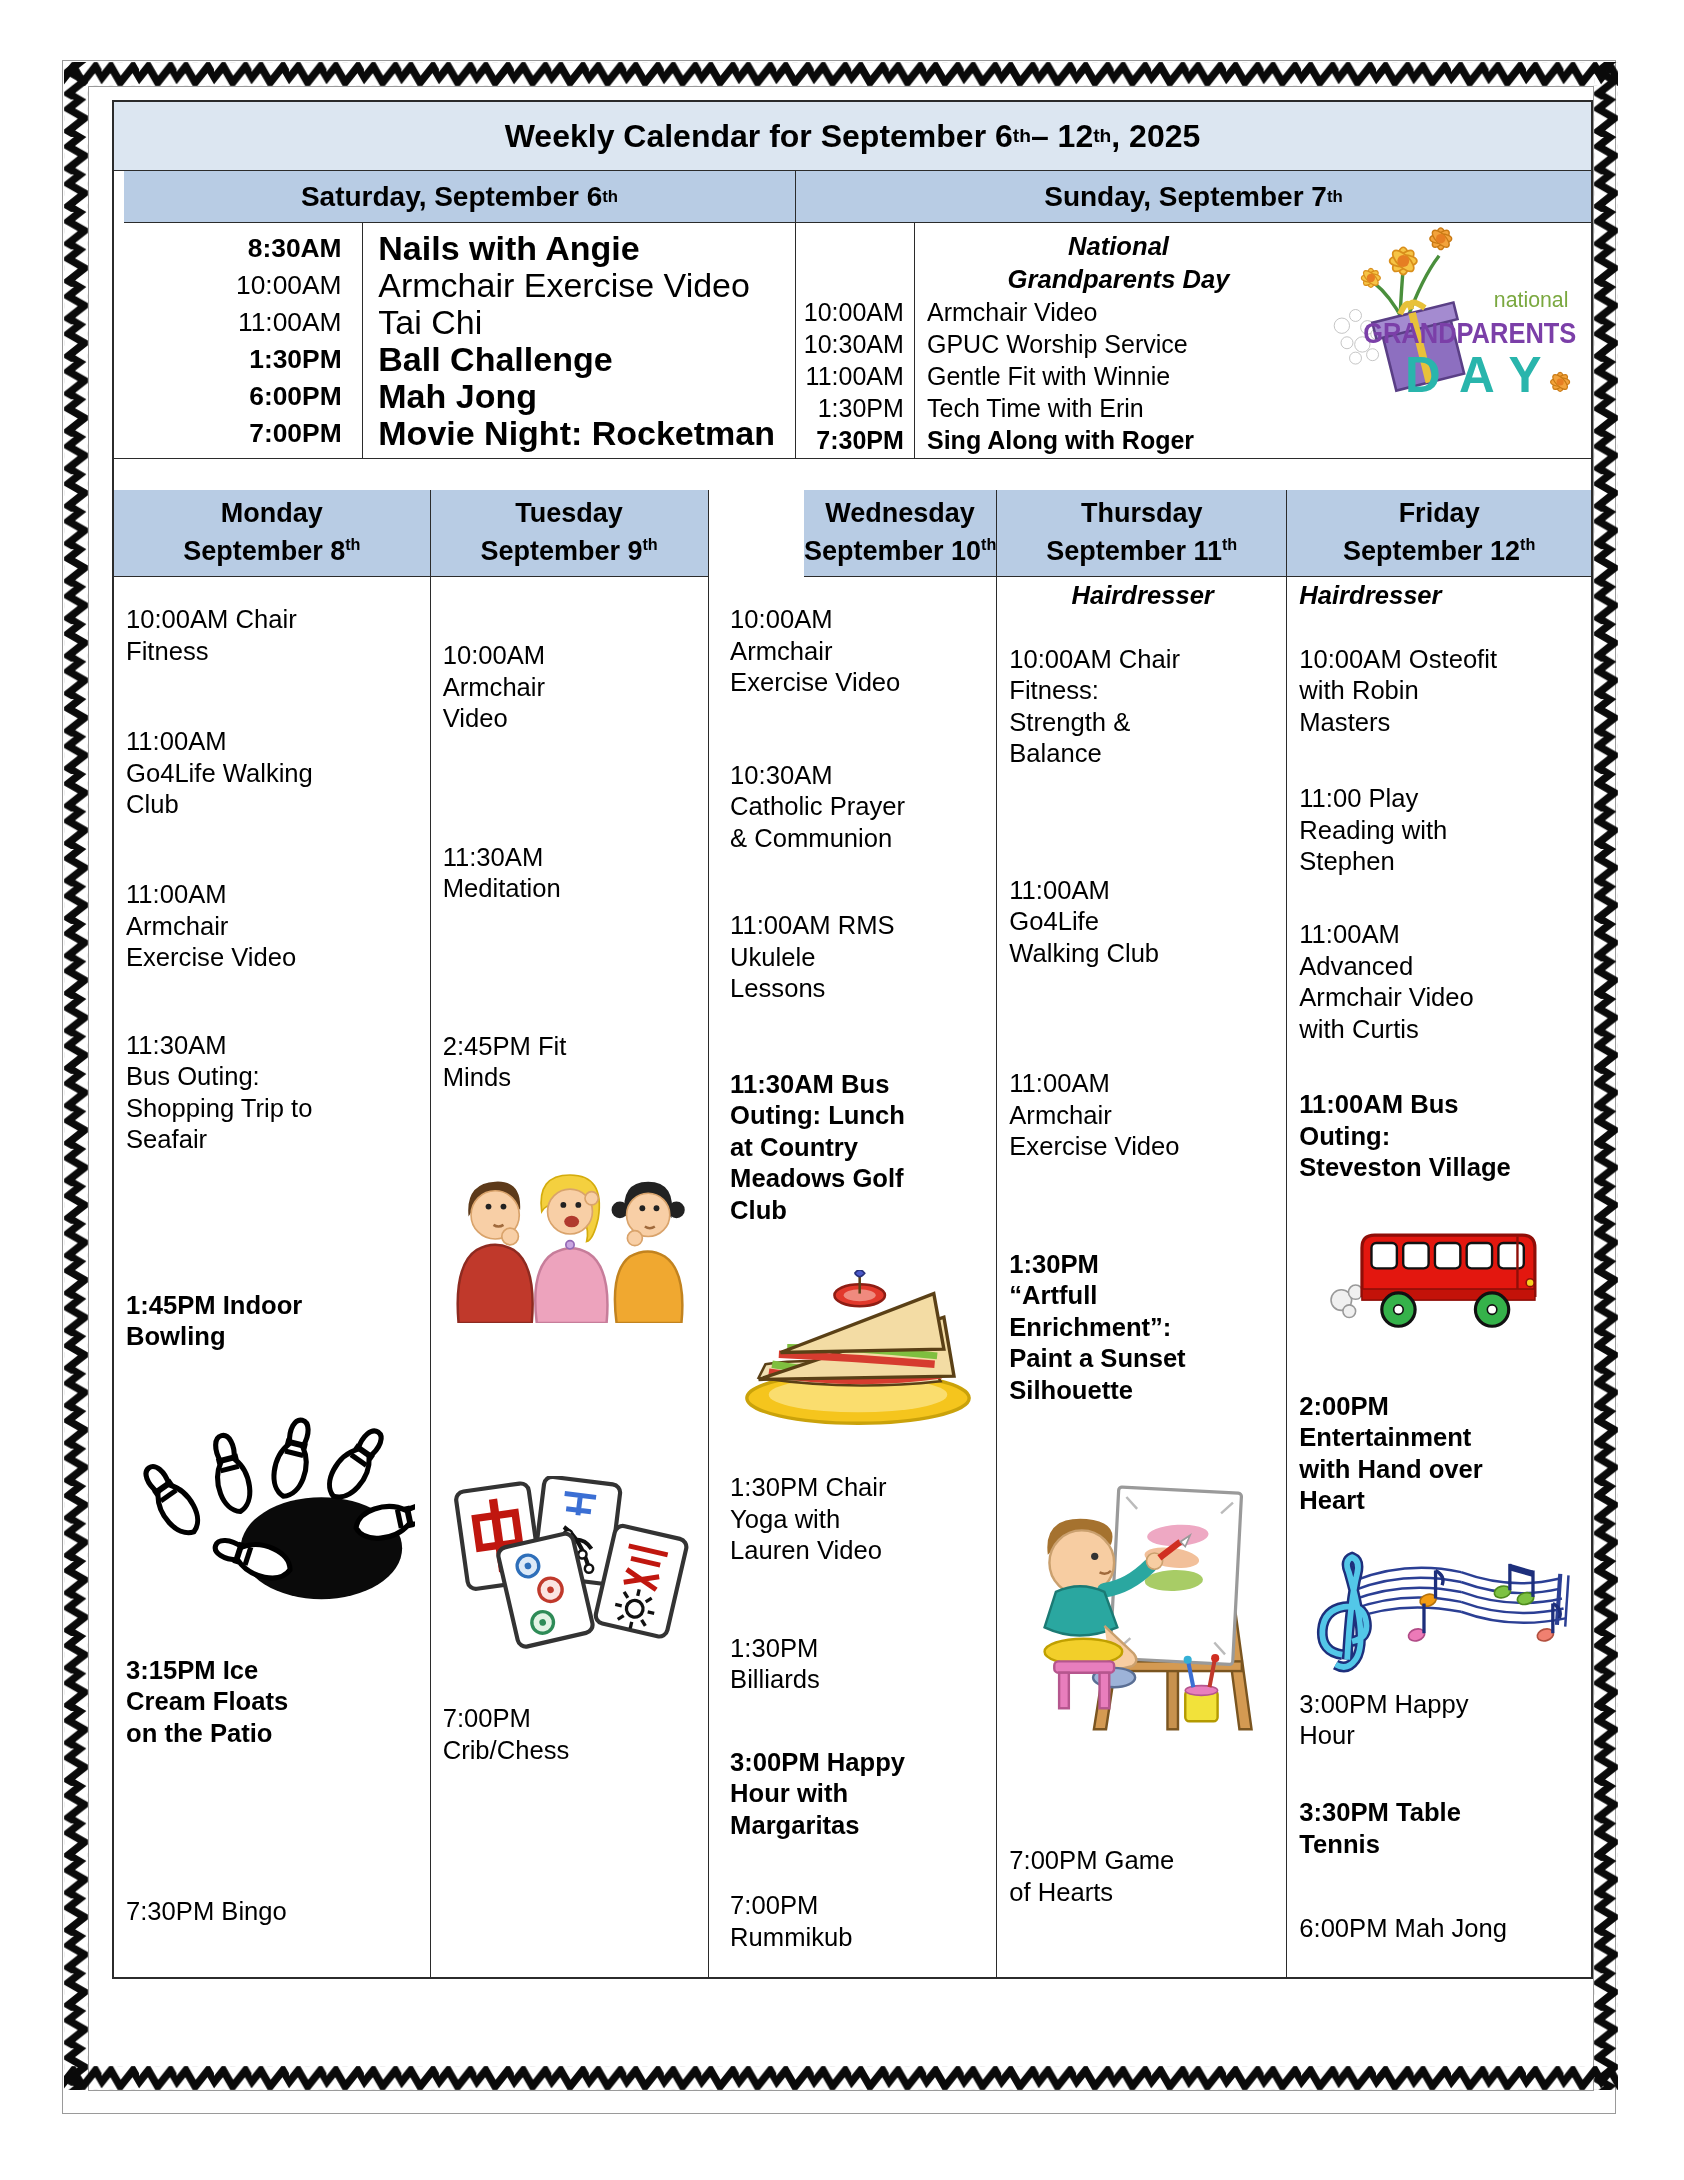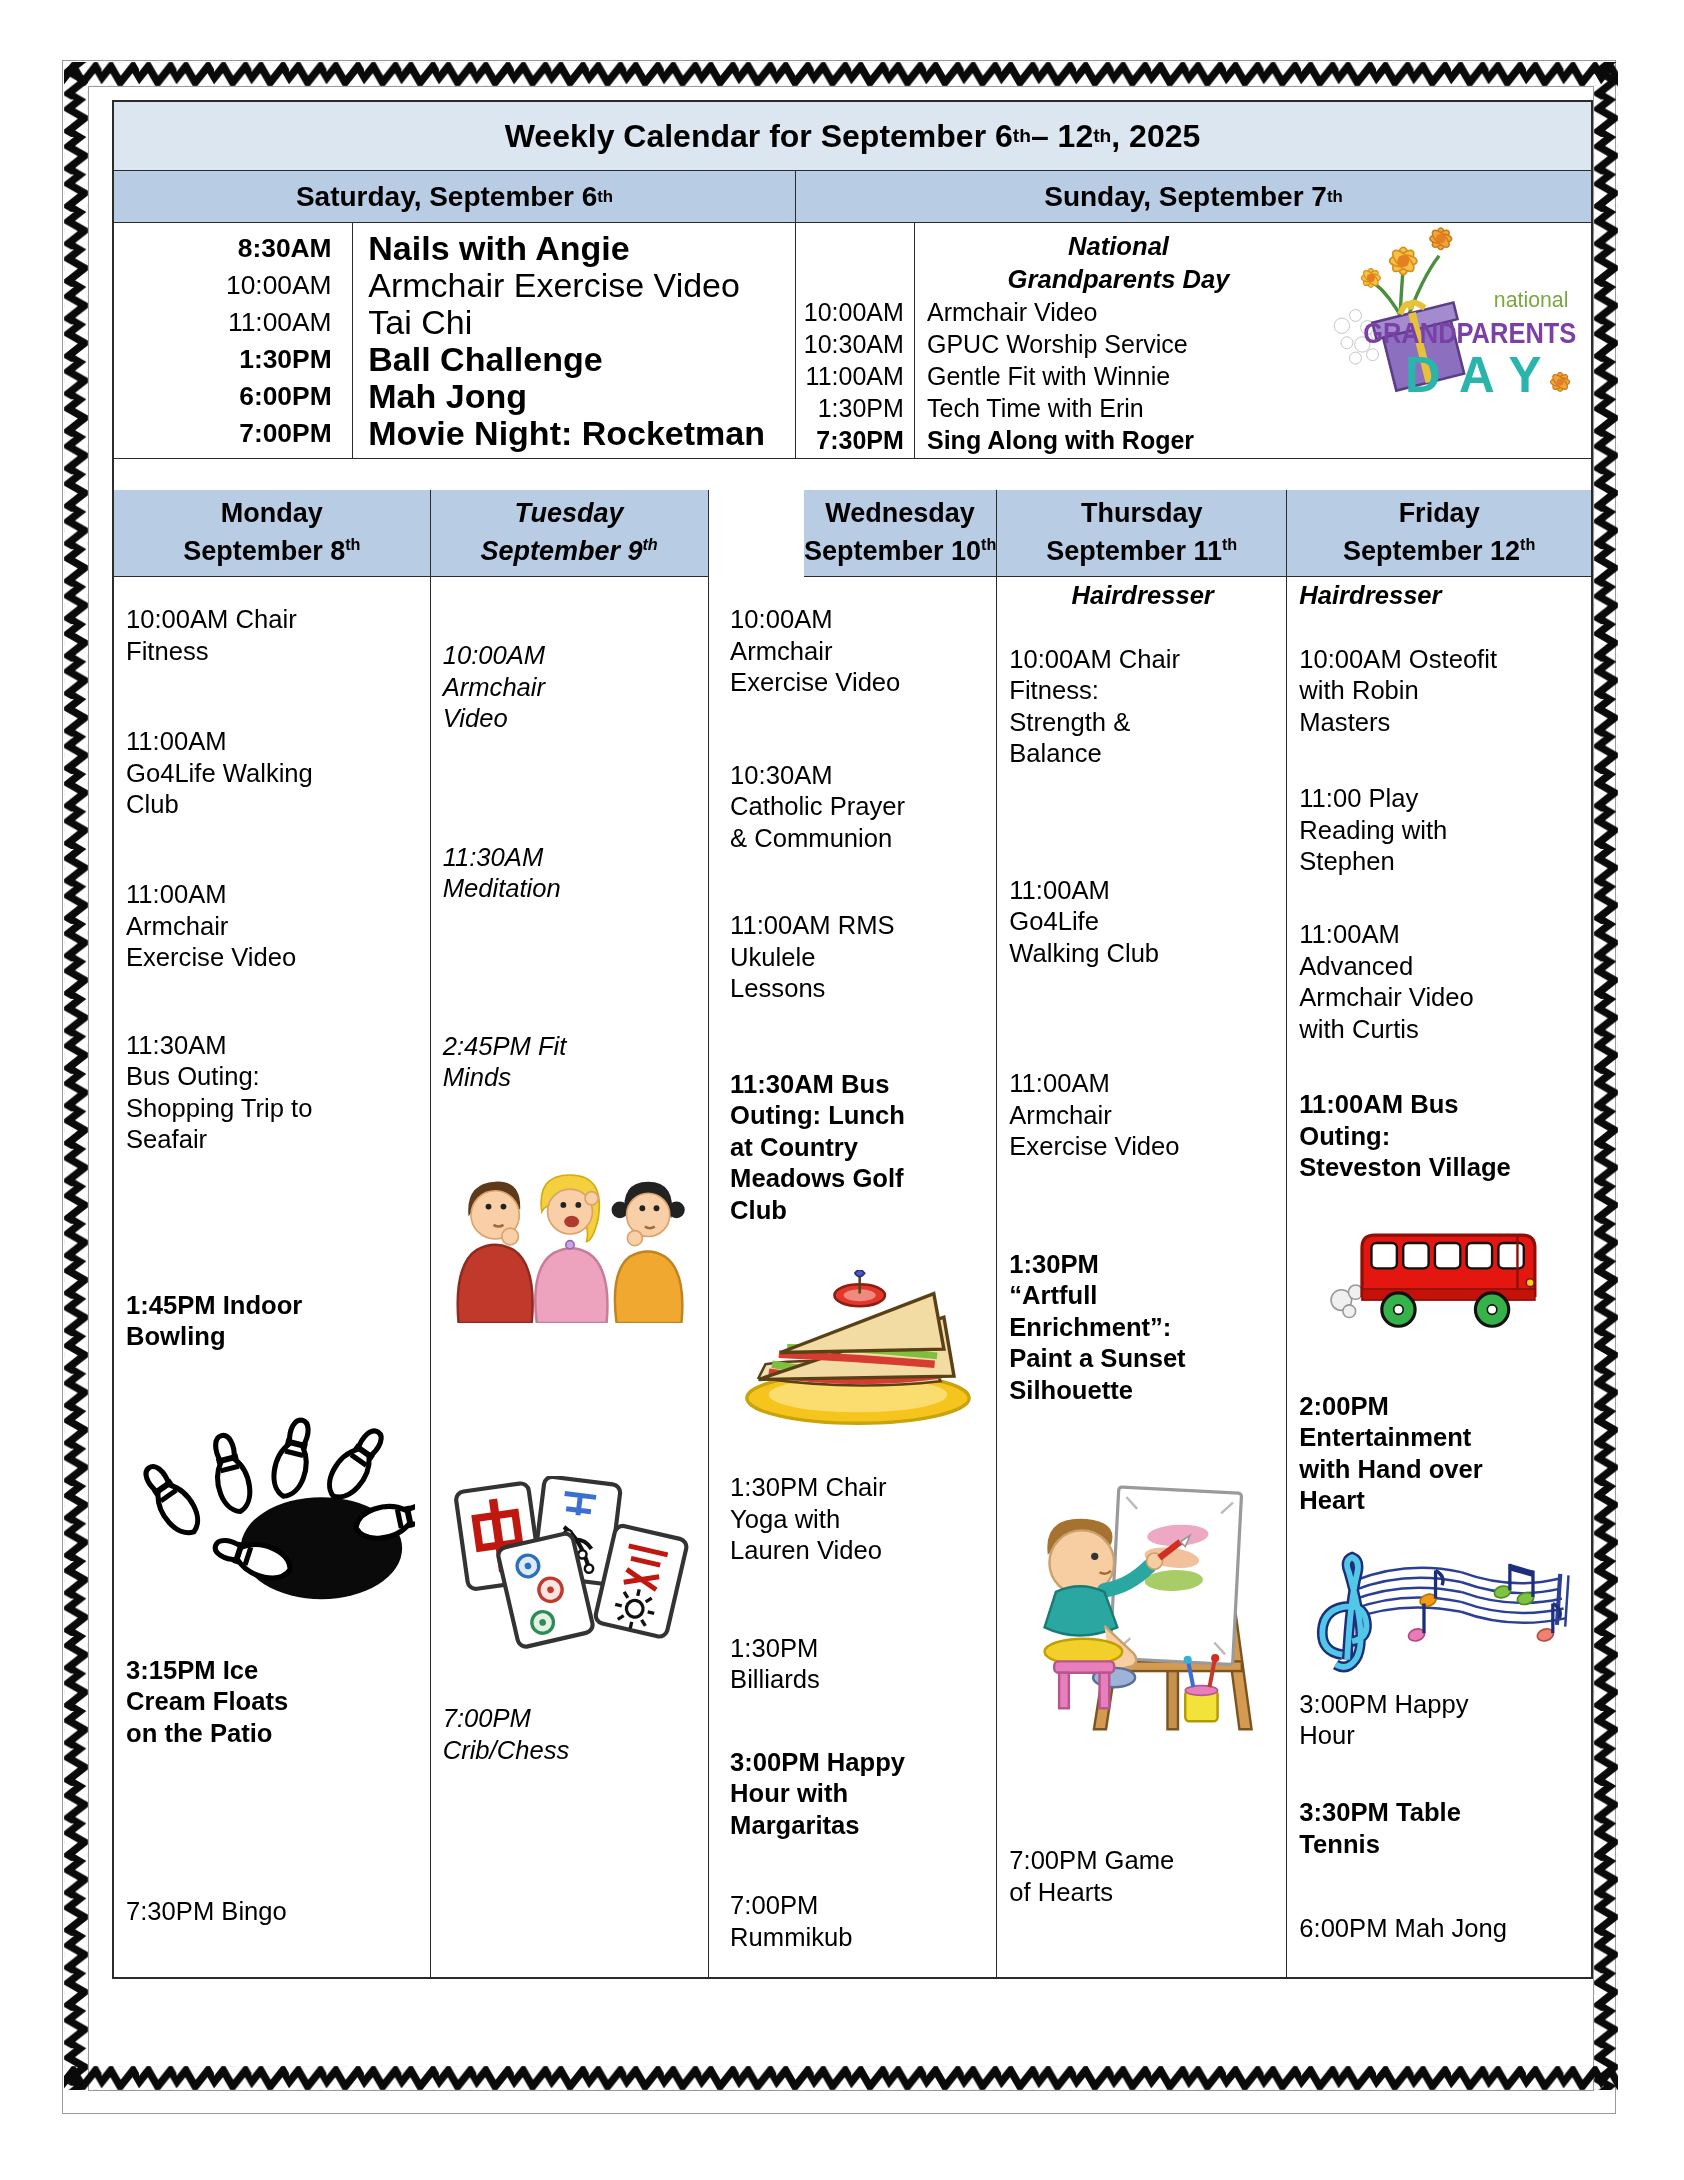--- a/index.html
+++ b/index.html
@@ -13,38 +13,38 @@
   .zz{position:absolute;}
   .zz-top{left:64px;top:62px;width:1554px;height:24px;}
   .zz-bottom{left:64px;top:2066px;width:1554px;height:24px;}
   .zz-left{left:64px;top:62px;width:24px;height:2028px;}
   .zz-right{left:1594px;top:62px;width:24px;height:2028px;}
   
   .calendar{position:absolute;left:112px;top:100px;width:1481px;border:2.6px solid #2b2b2b;background:#fff;box-sizing:border-box;}
   .title-row{height:68px;background:#dce6f1;border-bottom:1.7px solid #2b2b2b;display:flex;align-items:center;justify-content:center;font-weight:bold;font-size:32px;}
   sup{font-size:60%;vertical-align:super;line-height:0;}
   .weekend{display:flex;border-bottom:1.7px solid #2b2b2b;}
-  .sat{width:682px;border-right:1.7px solid #2b2b2b;box-sizing:border-box;}
+  .sat{width:682px;border-right:1.7px solid #2b2b2b;box-sizing:border-box;padding-left:10px;}
   .sun{flex:1;}
   .day-header{height:51px;background:#b8cce4;border-bottom:1.7px solid #2b2b2b;display:flex;align-items:center;justify-content:center;font-weight:bold;font-size:28px;}
   .sat-body{display:flex;height:235px;}
   .sat-times{width:239px;border-right:1.7px solid #2b2b2b;box-sizing:border-box;text-align:right;padding:6.8px 20.4px 0 0;font-size:26.4px;}
   .sat-acts{flex:1;padding:6.8px 0 0 15.3px;font-size:34px;}
   .sat-body .evt{height:37px;line-height:37px;}
   .sun-body{display:flex;height:235px;position:relative;}
   .sun-times{width:119px;border-right:1.7px solid #2b2b2b;box-sizing:border-box;text-align:right;padding:73px 10.2px 0 0;font-size:25px;}
   .sun-acts{width:400px;padding:6.8px 0 0 12px;font-size:25px;}
   .gp-heading{width:383px;height:66px;line-height:33px;font-weight:bold;font-style:italic;font-size:25.6px;text-align:center;white-space:pre-line;}
   .sun-body .evt{height:32px;line-height:32px;}
   .gp-art{position:absolute;right:6.8px;top:1.7px;}
   
   .week{display:flex;height:1518px;}
   .wcol{border-right:1.7px solid #2b2b2b;box-sizing:border-box;display:flex;flex-direction:column;margin-top:31px;}
   .wcol:last-child{border-right:none;}
-  .w0{width:318px;}.w1{width:279px;font-style:italic;}.w2{width:290px;align-items:flex-end;}.w3{width:290px;}.w4{width:305px;}
+  .w0{width:318px;}.w1{width:279px;}.w2{width:290px;align-items:flex-end;}.w3{width:290px;}.w4{width:305px;}
   .wday-header{height:87px;background:#b8cce4;border-bottom:1.7px solid #2b2b2b;box-sizing:border-box;text-align:center;font-weight:bold;font-size:27px;line-height:38px;padding-top:4.3px;}
   .wday-body{flex:1;padding:3.4px 10.2px 0 12px;font-size:25.6px;line-height:31.5px;overflow:hidden;}
   .wday-body .evt{margin-bottom:32px;}
   .evt{white-space:pre-line;}
   .evt.b{font-weight:bold;}
   .evt.i{font-style:italic;}
   .evt.c{text-align:center;}
   .sp{width:100%;}
   .img{display:flex;justify-content:center;margin:5.1px 0;}
 </style>

